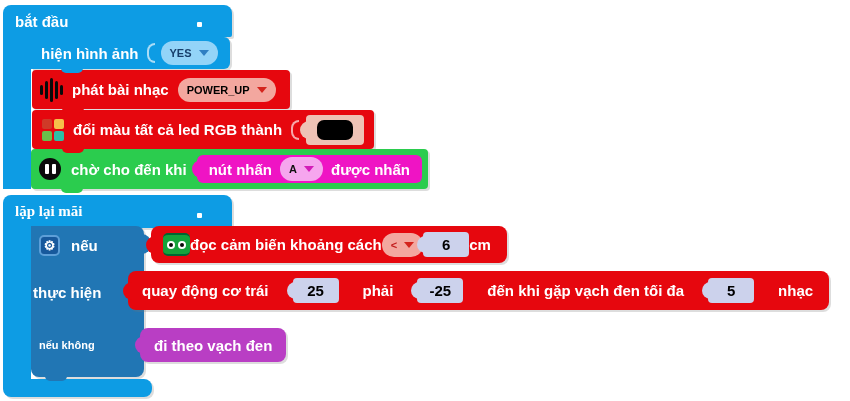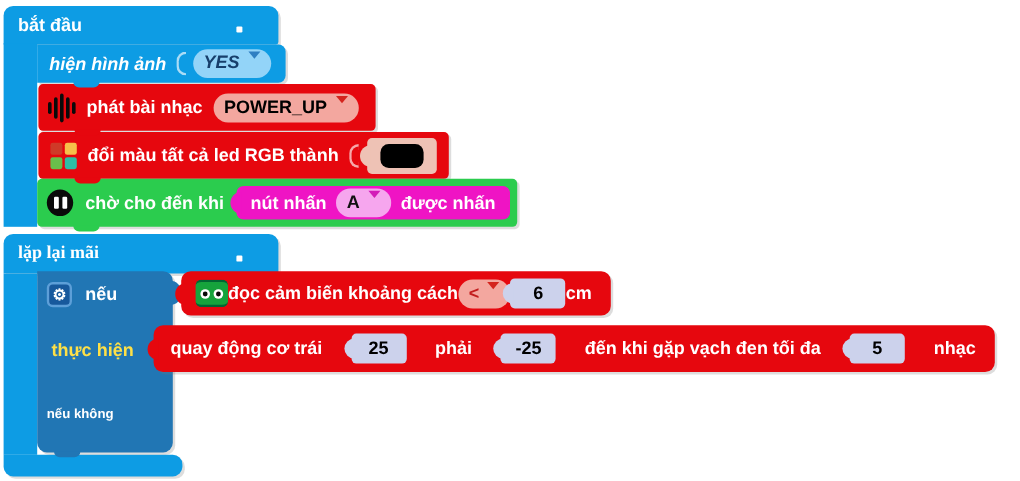--- a/index.html
+++ b/index.html
@@ -11,21 +11,21 @@
   }
   .abs{position:absolute;}
   .blk{display:flex;align-items:center;color:#fff;font-size:15px;box-sizing:border-box;
        box-shadow:2px 2px 0 rgba(120,120,120,.25);}
   .flat{box-shadow:none;}
   
   .hdr1{left:3px;top:5px;width:229px;height:32px;background:var(--blue);
         border-radius:8px 8px 2px 0;padding-left:12px;}
   .spine1{left:3px;top:36px;width:28px;height:153px;background:var(--blue);}
   .row1{left:31px;top:37px;height:32px;background:var(--blue);border-radius:0 6px 6px 0;
-        padding:0 12px 0 10px;gap:8px;font-style:italic;}
+        padding:0 12px 0 10px;gap:8px;}
   .row2{left:32px;top:70px;height:39px;background:var(--red);border-radius:4px;
         padding:0 14px 0 8px;gap:9px;}
   .row3{left:32px;top:110px;height:39px;background:var(--red);border-radius:4px;
         padding:0 10px 0 10px;gap:9px;}
   .row4{left:31px;top:149px;height:40px;background:var(--green);border-radius:4px;
         padding:0 6px 0 8px;gap:10px;}
   
   .bump::after{content:'';position:absolute;bottom:-4px;left:30px;width:22px;height:5px;
         border-radius:0 0 5px 5px;z-index:3;}
   .bump.b-blue::after{background:var(--blue);}
@@ -36,41 +36,41 @@
   .hdr2{left:3px;top:195px;width:229px;height:33px;background:var(--blue);
         border-radius:8px 8px 2px 0;padding-left:12px;font-family:Liberation Serif, serif;}
   .spine2{left:3px;top:228px;width:28px;height:151px;background:var(--blue);}
   .arm2{left:3px;top:379px;width:149px;height:18px;background:var(--blue);
         border-radius:0 8px 8px 8px;}
   .ifpanel{left:31px;top:226px;width:113px;height:151px;background:var(--dblue);
         border-radius:0 8px 8px 8px;}
   .ifpanel::after{content:'';position:absolute;bottom:-4px;left:14px;width:22px;height:5px;
         background:var(--dblue);border-radius:0 0 5px 5px;}
   .if-head{position:absolute;left:8px;top:9px;display:flex;align-items:center;gap:11px;color:#fff;font-size:15px;}
-  .if-mid{position:absolute;left:12px;top:58px;color:#fde047;font-size:15px;}
+  .if-mid{position:absolute;left:2px;top:58px;color:#ffffff;font-size:15px;}
   .if-else{position:absolute;left:8px;top:113px;color:#fff;font-size:11px;}
   .socket{position:absolute;right:-7px;top:8px;width:9px;height:20px;background:var(--dblue);
         border-radius:0 9px 9px 0;}
   .cond{left:151px;top:226px;height:37px;background:var(--red);border-radius:8px;
         padding:0 16px 0 12px;}
   .doblk{left:128px;top:271px;height:39px;background:var(--red);border-radius:8px;
         padding:0 16px 0 14px;gap:24px;}
   .elseblk{left:140px;top:328px;height:34px;background:var(--purple);border-radius:8px;
         padding:0 14px;}
   .plug::before{content:'';position:absolute;left:-5px;top:50%;transform:translateY(-50%);
         width:9px;height:18px;border-radius:9px 0 0 9px;}
   .plug.p-red::before{background:var(--red);}
   .plug.p-purple::before{background:var(--purple);}
   .plug.p-magenta::before{background:var(--magenta);}
   
   .magblk{position:relative;display:flex;align-items:center;height:20px;background:var(--magenta);
         border-radius:6px;padding:4px 12px;gap:8px;color:#fff;font-size:15px;}
   
-  .pill{display:inline-flex;gap:7px;border-radius:13px;
-        padding:2px 9px;font-size:15px;line-height:20px;position:relative;}
+  .pill{display:inline-flex;align-items:center;gap:7px;border-radius:13px;
+        padding:2px 9px;font-size:11px;line-height:20px;position:relative;}
   .pill-blue{background:#93d4f8;color:#173f6b;}
   .pill-salmon{background:#f3a79f;color:#000000;}
   .pill-op{background:#f3a79f;color:#c21d1d;}
   .pill-pink{background:#f6a6ee;color:#111;}
   .tri{width:0;height:0;border-left:5px solid transparent;border-right:5px solid transparent;
         border-top:6px solid #888;}
   .tri-blue{border-top-color:#2f7fc2;}
   .tri-red{border-top-color:#d4241d;}
   .tri-magenta{border-top-color:#d31cb8;}
   
@@ -213,14 +213,17 @@
     <span class="slot">
       <span>-25</span>
     </span>
     <span>đến khi gặp vạch đen tối đa</span>
     <span class="slot">
       <span>5</span>
     </span>
     <span>nhạc</span>
   </div>
 
+  <div class="abs blk elseblk plug p-purple">
+    <span>đi theo vạch đen</span>
+  </div>
 
 </div>
 
 </body></html>

